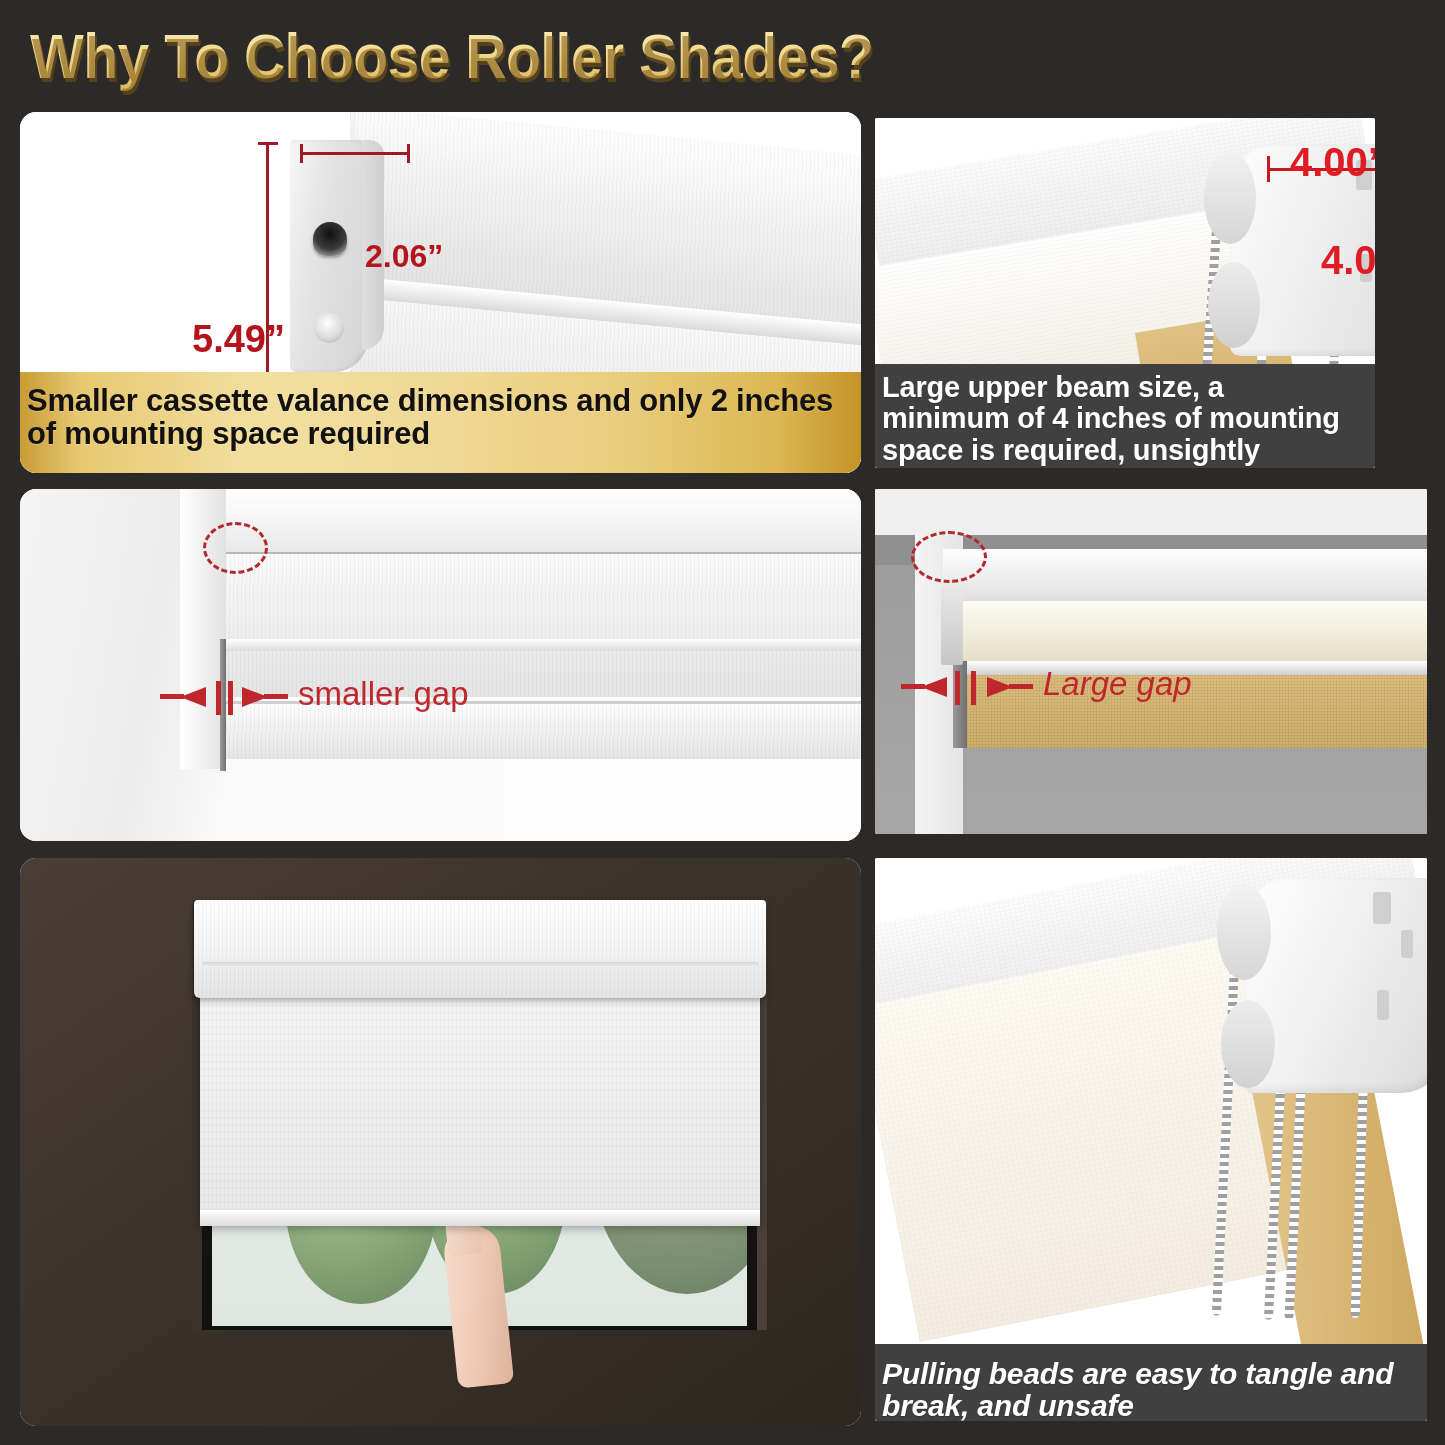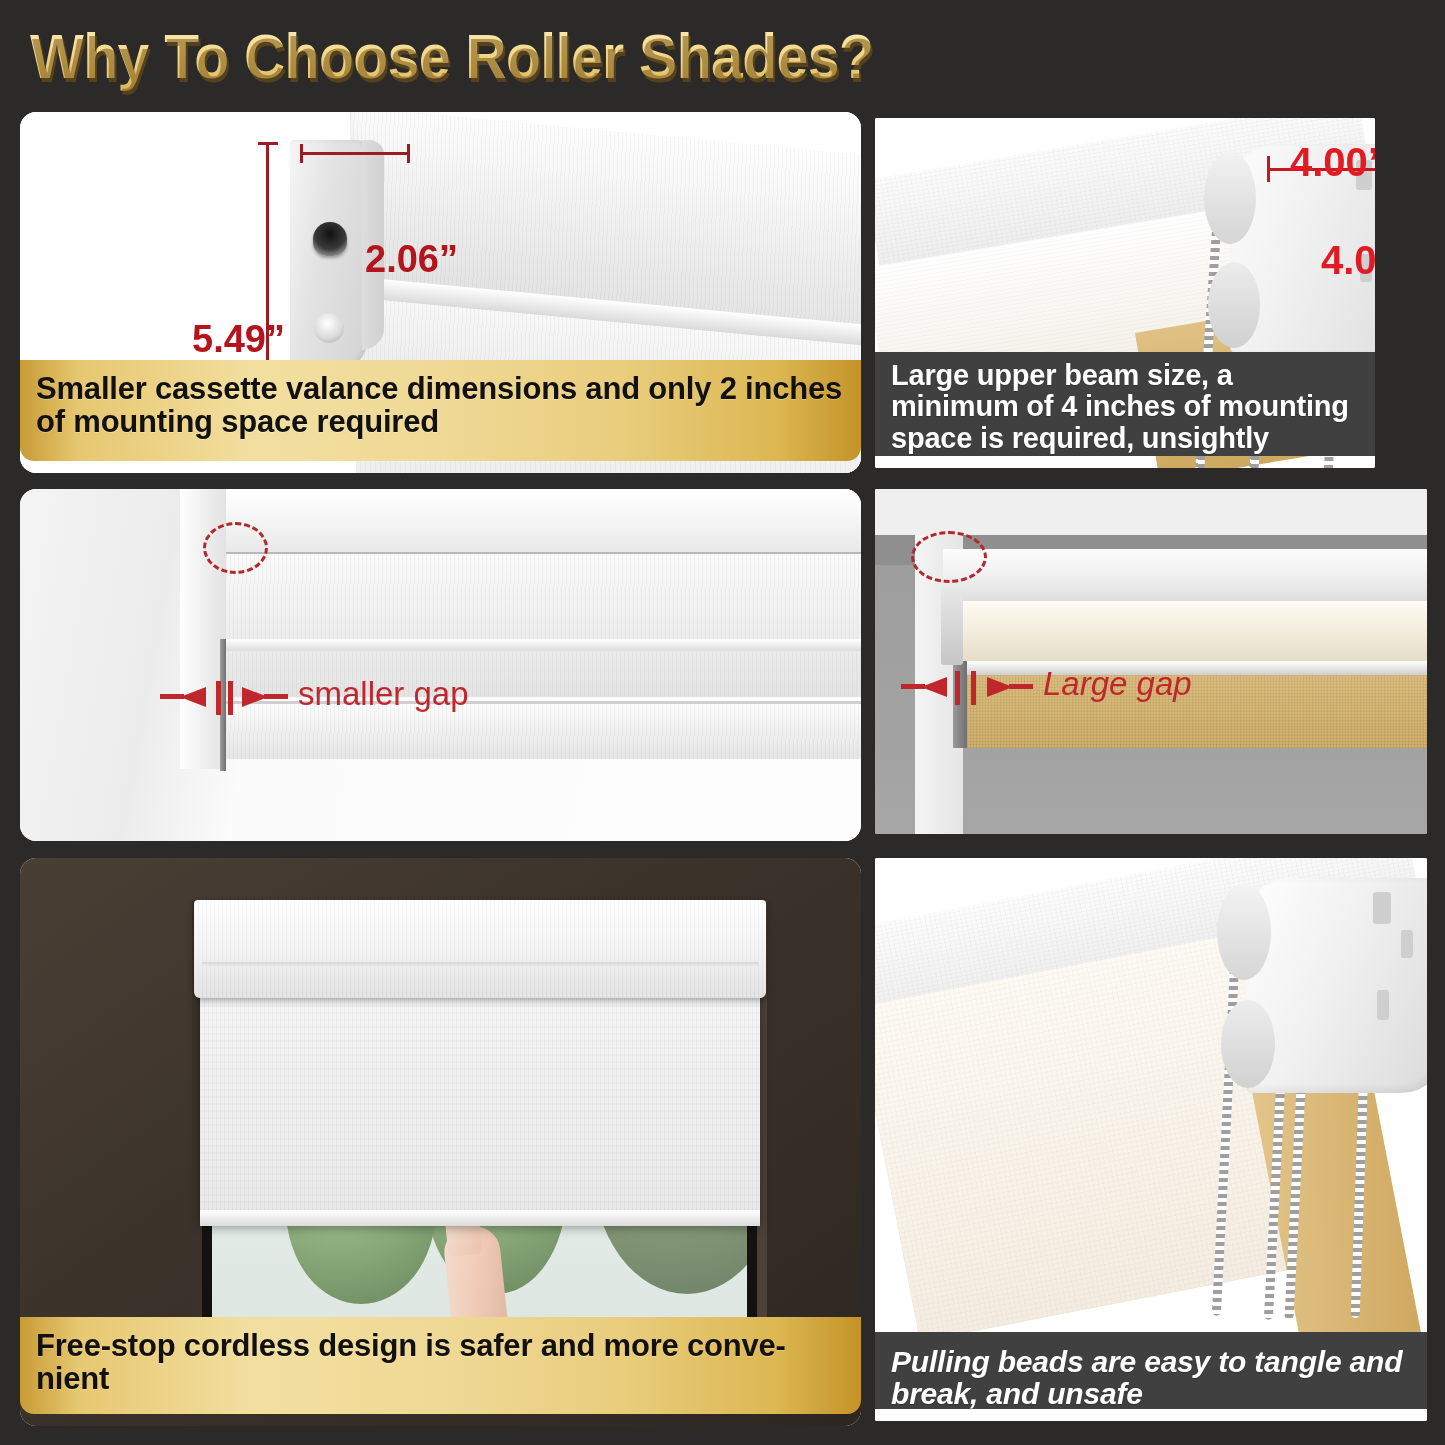--- a/index.html
+++ b/index.html
@@ -41,22 +41,22 @@
   #p2{ left:875px; top:118px;  width:500px; height:350px; }
   #p3{ left:20px;  top:489px;  width:841px; height:352px; }
   #p4{ left:875px; top:489px;  width:552px; height:345px; }
   #p5{ left:20px;  top:858px;  width:841px; height:568px; }
   #p6{ left:875px; top:858px;  width:552px; height:563px; }
 
   .stage{ position:absolute; inset:0; }
 
   
   .caption{
-    position:absolute; left:0; right:0; bottom:12px;
-    padding:12px 16px 10px 16px;
+    position:absolute; left:0; right:0; bottom:0;
+    padding:12px 16px 10px 7px;
     font-weight:bold;
     line-height:1.08;
     letter-spacing:-.2px;
   }
   .caption.gold{
     background:linear-gradient(90deg,#c89c36 0%,#e7c871 7%,#f2dfa0 28%,#efd894 52%,#e9cd7c 72%,#dcb752 90%,#c49328 100%);
     color:#121110;
     border-radius:0 0 14px 14px;
     text-shadow:0 1px 0 rgba(255,255,255,.25);
   }
@@ -134,21 +134,21 @@
   #d1-vcap-t{ left:238px; top:30px; width:20px; height:3px; }
   #d1-vcap-b{ left:238px; top:319px; width:20px; height:3px; }
   #d1-h{ left:280px; top:40px; width:110px; height:3px; }
   #d1-hcap-l{ left:280px; top:32px; width:3px; height:19px; }
   #d1-hcap-r{ left:387px; top:32px; width:3px; height:19px; }
   .dim-txt{
     position:absolute; color:#b4141b; font-weight:bold;
     font-family:"Liberation Sans", sans-serif; white-space:nowrap;
   }
   #t-549{ left:172px; top:206px; font-size:38px; }
-  #t-206{ left:345px; top:126px; font-size:38px; }
+  #t-206{ left:345px; top:126px; font-size:32px; }
 
   
   #p2 .stage{ background:#fff; }
   .b-shade{
     position:absolute; left:-10px; top:62px; width:500px; height:112px;
     background:
       repeating-linear-gradient(0deg, rgba(0,0,0,.025) 0 1px, transparent 1px 4px),
       repeating-linear-gradient(90deg, rgba(0,0,0,.02) 0 1px, transparent 1px 5px),
       linear-gradient(180deg,#fbfbfb,#eaeaea);
     transform:rotate(-9.5deg); transform-origin:left top;
@@ -474,21 +474,20 @@
       <div class="tree" style="left:74px;top:170px;width:150px;height:190px;"></div>
       <div class="tree dark" style="left:250px;top:30px;width:210px;height:250px;"></div>
       <div class="tree dark" style="left:380px;top:90px;width:190px;height:260px;"></div>
       <div class="tree" style="left:214px;top:150px;width:140px;height:200px;"></div>
     </div>
     <div class="hand"></div>
     <div class="win-shade"></div>
     <div class="win-bottombar"></div>
     <div class="win-valance"></div>
   </div>
-  <div class="caption gold cap-b">Free-stop cordless design is safer and more conve-nient</div>
 </div>
 
 <div class="panel right" id="p6">
   <div class="stage">
     <div class="s6-shade"></div>
     <div class="s6-fab"></div>
     <div class="s6-tan"></div>
 
     <div class="chain" style="left:348px;top:28px;height:430px;transform:rotate(3deg);"></div>
     <div class="chain" style="left:398px;top:112px;height:350px;transform:rotate(3deg);"></div>

